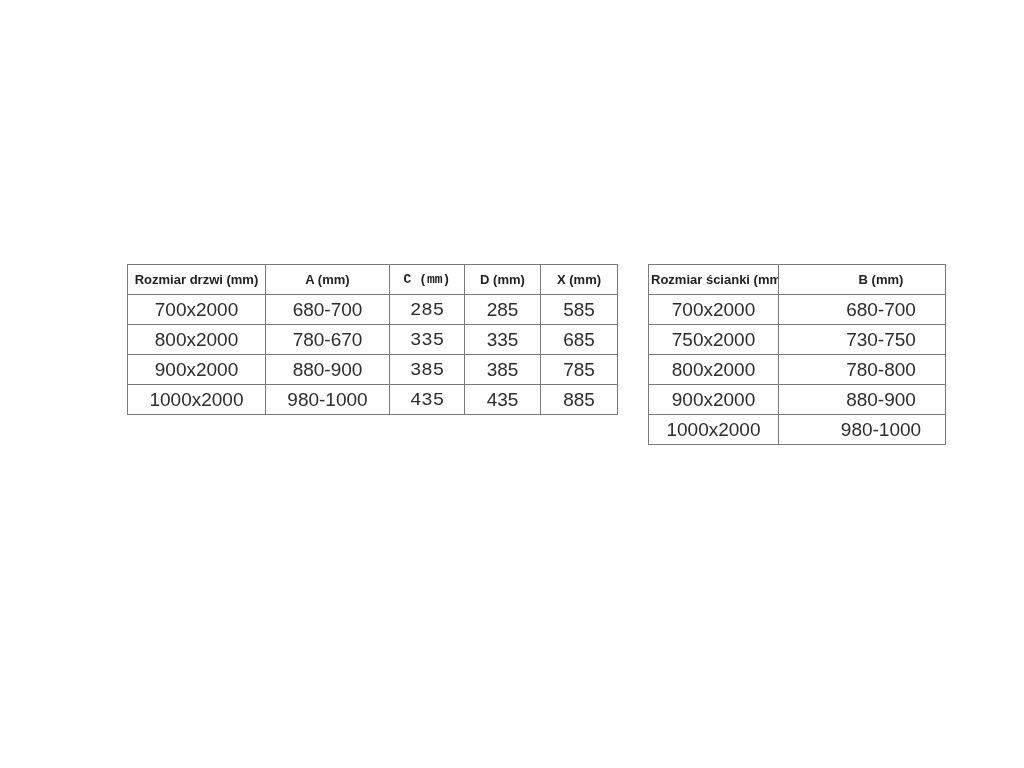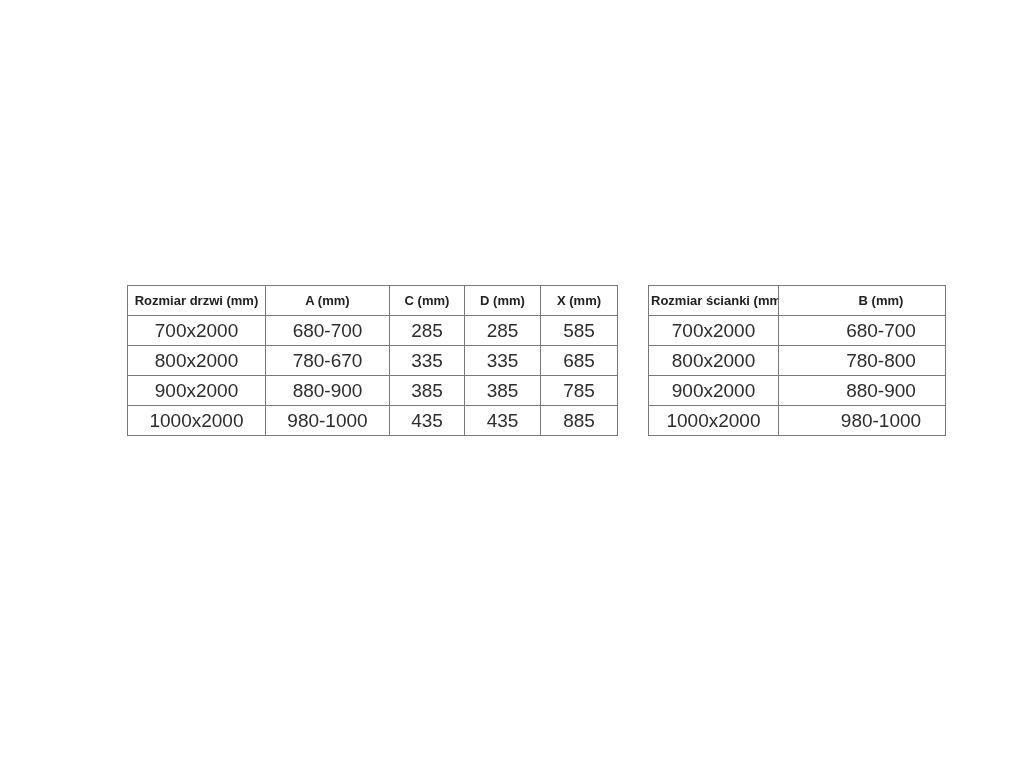--- a/index.html
+++ b/index.html
@@ -18,21 +18,20 @@
     position: absolute;
     inset: 0;
     background: #ffffff;
   }
   table.dim-table {
     position: absolute;
     border-collapse: collapse;
     table-layout: fixed;
     background: #ffffff;
     color: #2d2d2d;
-    margin-top: 21px;
   }
   table.dim-table th,
   table.dim-table td {
     border: 1px solid #7a7a7a;
     text-align: center;
     vertical-align: middle;
     height: 29px;
     padding: 0 2px;
     overflow: hidden;
     white-space: nowrap;
@@ -47,21 +46,21 @@
     font-weight: normal;
   }
   
   #table-doors {
     left: 127px;
     top: 264px;
     width: 465px;
   }
   #table-doors th:nth-child(1), #table-doors td:nth-child(1) { width: 133px; }
   #table-doors th:nth-child(2), #table-doors td:nth-child(2) { width: 119px; }
-  #table-doors th:nth-child(3), #table-doors td:nth-child(3) { width: 70px; }
+  #table-doors th:nth-child(3), #table-doors td:nth-child(3) { width: 70px; font-family: Liberation Mono, monospace; }
   #table-doors th:nth-child(4), #table-doors td:nth-child(4) { width: 71px; }
   #table-doors th:nth-child(5), #table-doors td:nth-child(5) { width: 72px; }
   
   #table-walls {
     left: 648px;
     top: 264px;
     width: 249px;
   }
   #table-walls th:nth-child(1), #table-walls td:nth-child(1) { width: 125px; }
   #table-walls th:nth-child(2), #table-walls td:nth-child(2) { width: 124px; padding-left: 40px; }
@@ -118,20 +117,24 @@
           <th>Rozmiar ścianki (mm)</th>
           <th>B (mm)</th>
         </tr>
       </thead>
       <tbody>
         <tr>
           <td>700x2000</td>
           <td>680-700</td>
         </tr>
         <tr>
+          <td>750x2000</td>
+          <td>730-750</td>
+        </tr>
+        <tr>
           <td>800x2000</td>
           <td>780-800</td>
         </tr>
         <tr>
           <td>900x2000</td>
           <td>880-900</td>
         </tr>
         <tr>
           <td>1000x2000</td>
           <td>980-1000</td>

